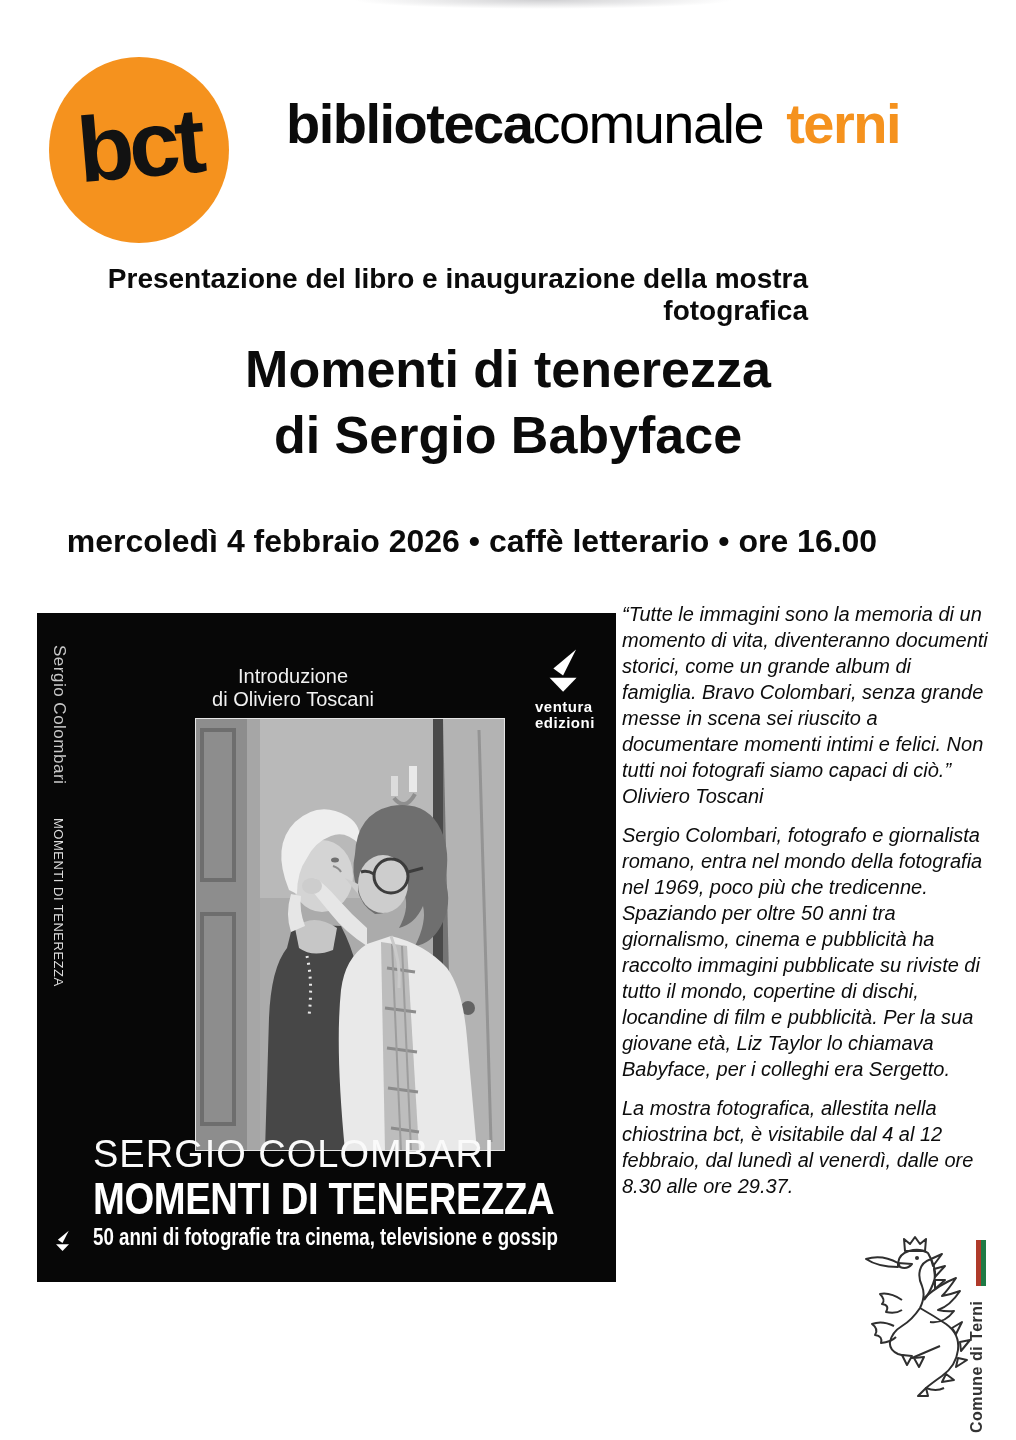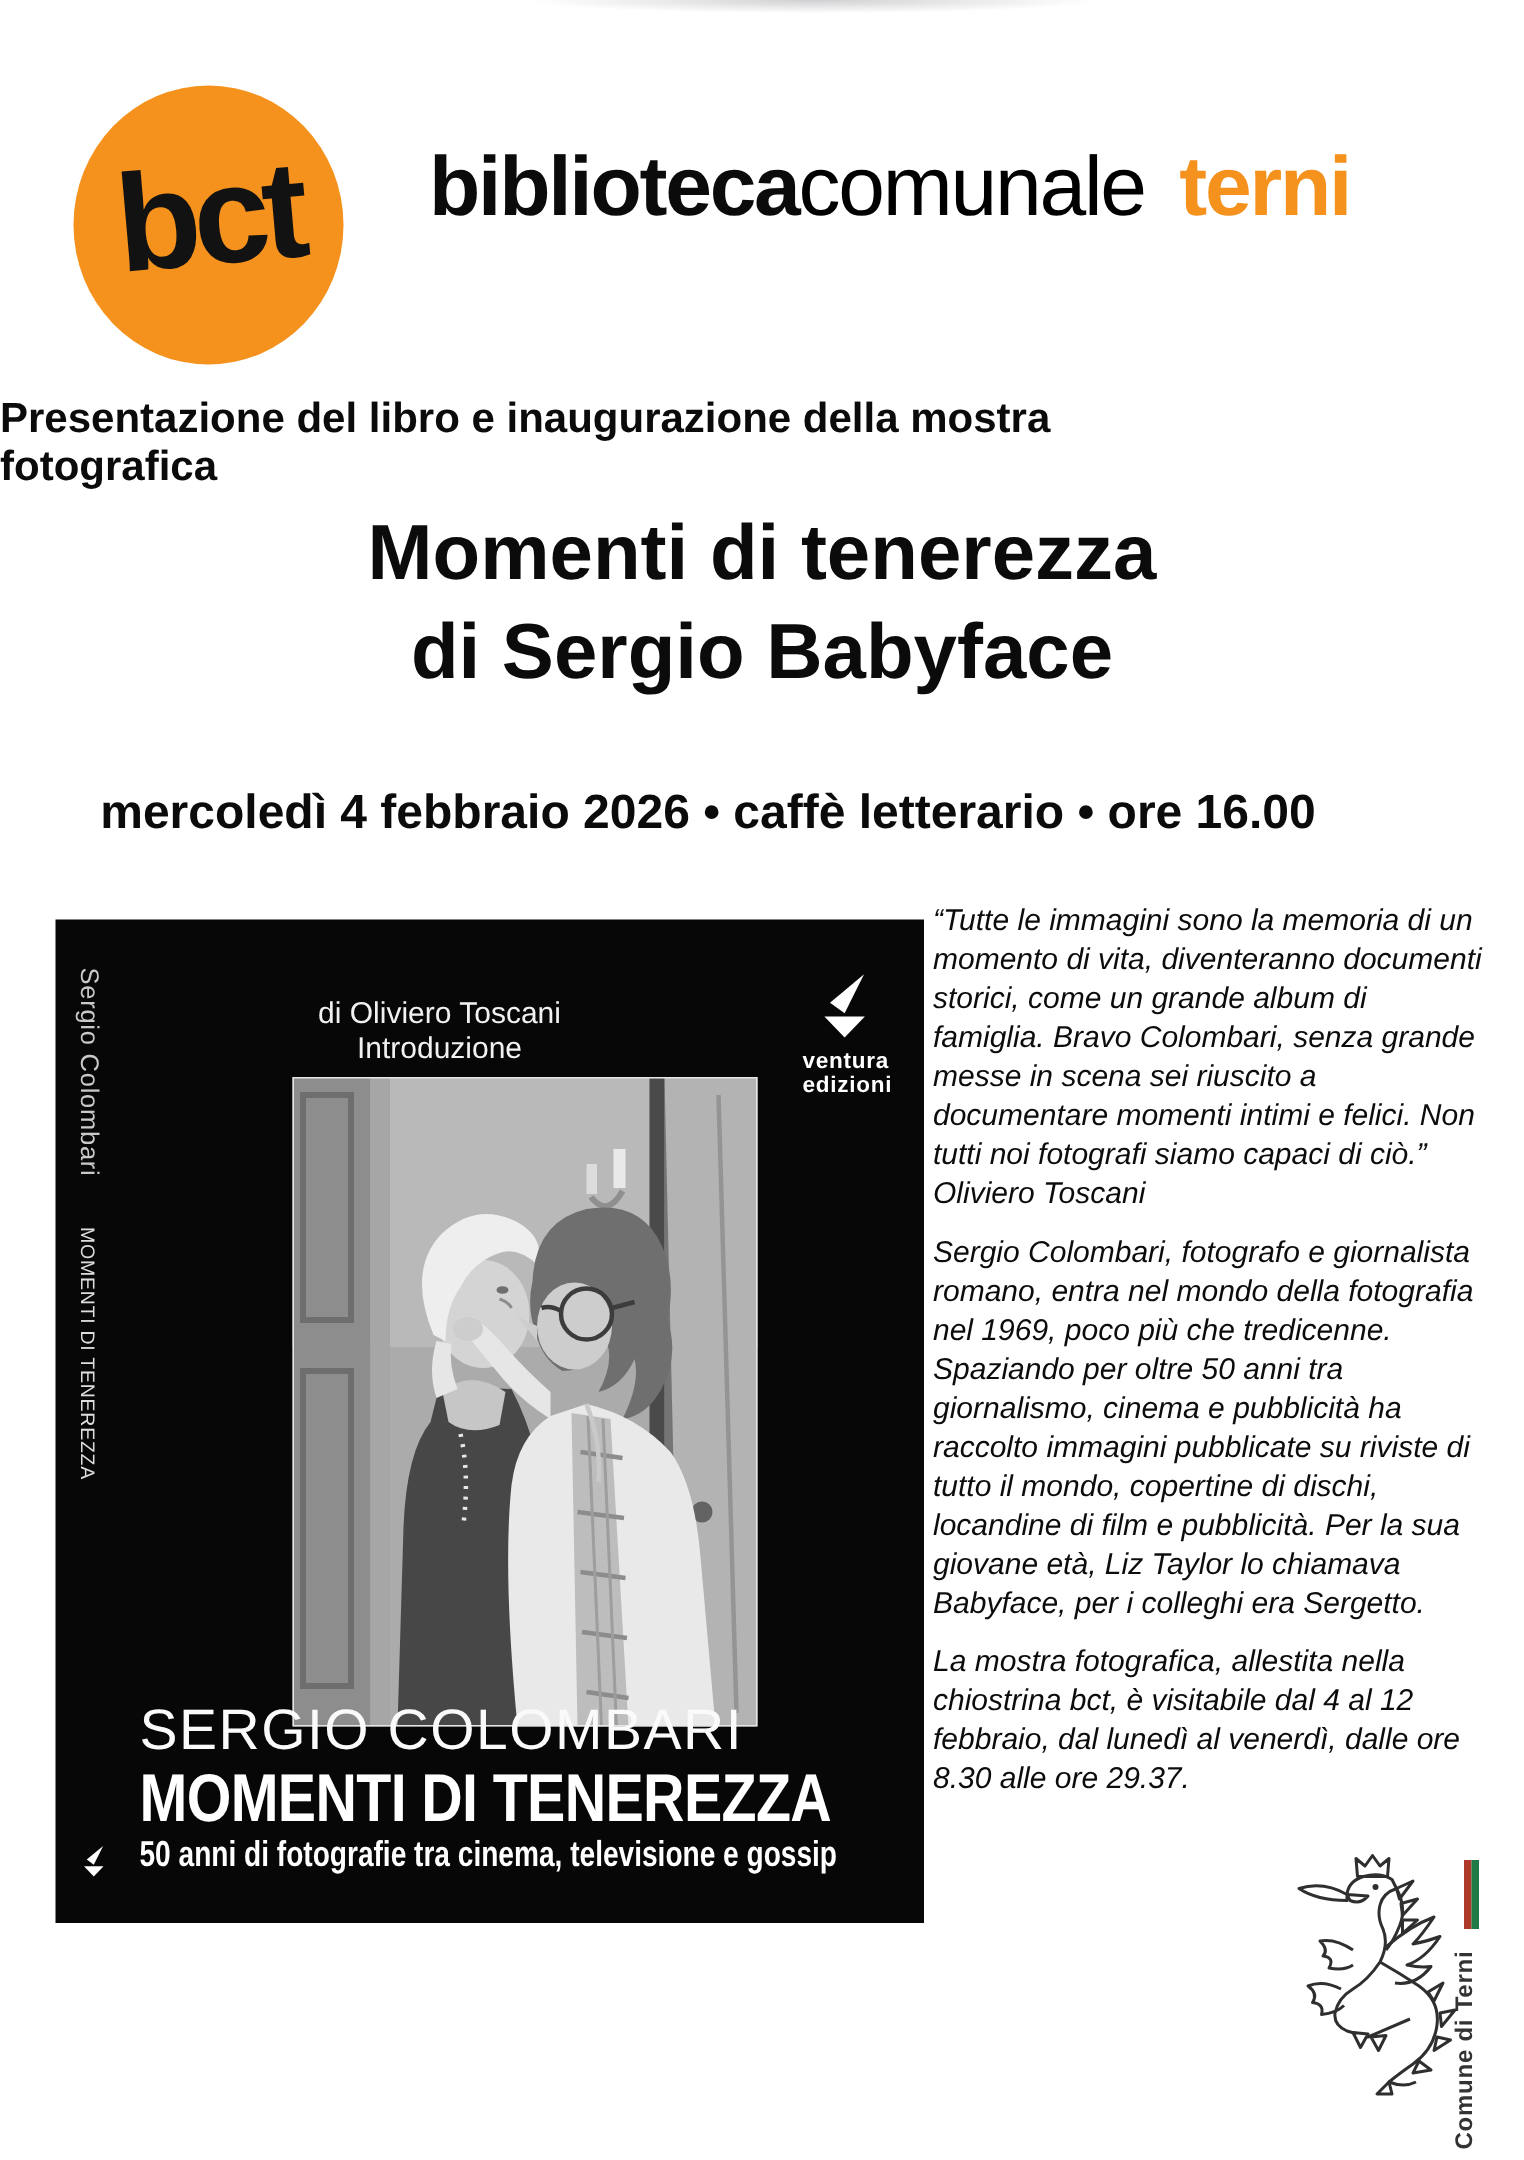--- a/index.html
+++ b/index.html
@@ -15,21 +15,21 @@
   .bct-ellipse{left:49px;top:57px;width:180px;height:186px;border-radius:50%;
     background:#F5921E;display:flex;align-items:center;justify-content:center;}
   .bct-text{font-weight:700;font-size:92px;letter-spacing:-5px;color:#121212;
     transform:rotate(-5deg);padding-bottom:10px;}
   
   .brand{left:286px;top:94px;font-size:56px;letter-spacing:-1.5px;white-space:nowrap;line-height:60px;}
   .brand .b1{font-weight:700;color:#0b0b0b;text-align:right;}
   .brand .b2{font-weight:400;color:#000000;}
   .brand .b3{font-weight:700;color:#F5921E;margin-left:23px;}
   
-  .kicker{left:0;top:263px;width:808px;text-align:left;font-size:28px;font-weight:700;}
+  .kicker{left:0;top:263px;width:808px;text-align:right;font-size:28px;font-weight:700;}
   .main-title{left:0;top:336px;width:1016px;text-align:center;font-size:52px;font-weight:700;line-height:66px;}
   .when{left:18px;top:523px;width:908px;text-align:center;font-size:32px;font-weight:700;}
   
   .cover{left:37px;top:613px;width:579px;height:669px;background:#070707;}
   .spine-author{left:12px;top:32px;writing-mode:vertical-rl;font-size:17px;color:#c9c9c9;letter-spacing:.5px;}
   .spine-title{left:14px;top:205px;writing-mode:vertical-rl;font-size:13px;color:#dddddd;letter-spacing:.5px;}
   .intro-credit{left:128px;top:52px;width:256px;text-align:center;font-size:20px;line-height:23px;color:#f1f1f1;}
   .publisher{left:498px;top:30px;width:78px;text-align:left;color:#ffffff;}
   .publisher .name{font-size:15px;font-weight:700;line-height:16px;letter-spacing:.5px;}
   .photo-frame{left:158px;top:105px;width:310px;height:433px;}
@@ -67,22 +67,22 @@
     <div>Momenti di tenerezza</div>
     <div>di Sergio Babyface</div>
   </div>
   <div class="abs when">mercoledì 4 febbraio 2026 • caffè letterario • ore 16.00</div>
 
   <div class="abs cover">
     <div class="abs spine-author">Sergio Colombari</div>
     <div class="abs spine-title">MOMENTI DI TENEREZZA</div>
 
     <div class="abs intro-credit">
+      <div>Introduzione</div>
       <div>di Oliviero Toscani</div>
-      <div>Introduzione</div>
     </div>
 
     <div class="abs publisher">
       <svg width="54" height="52" viewBox="0 0 100 92">
         <polygon points="76,10 52,58 34,45" fill="#ffffff"></polygon>
         <polygon points="27,62 77,62 52,88" fill="#ffffff"></polygon>
       </svg>
       <div class="name">ventura</div>
       <div class="name">edizioni</div>
     </div>

